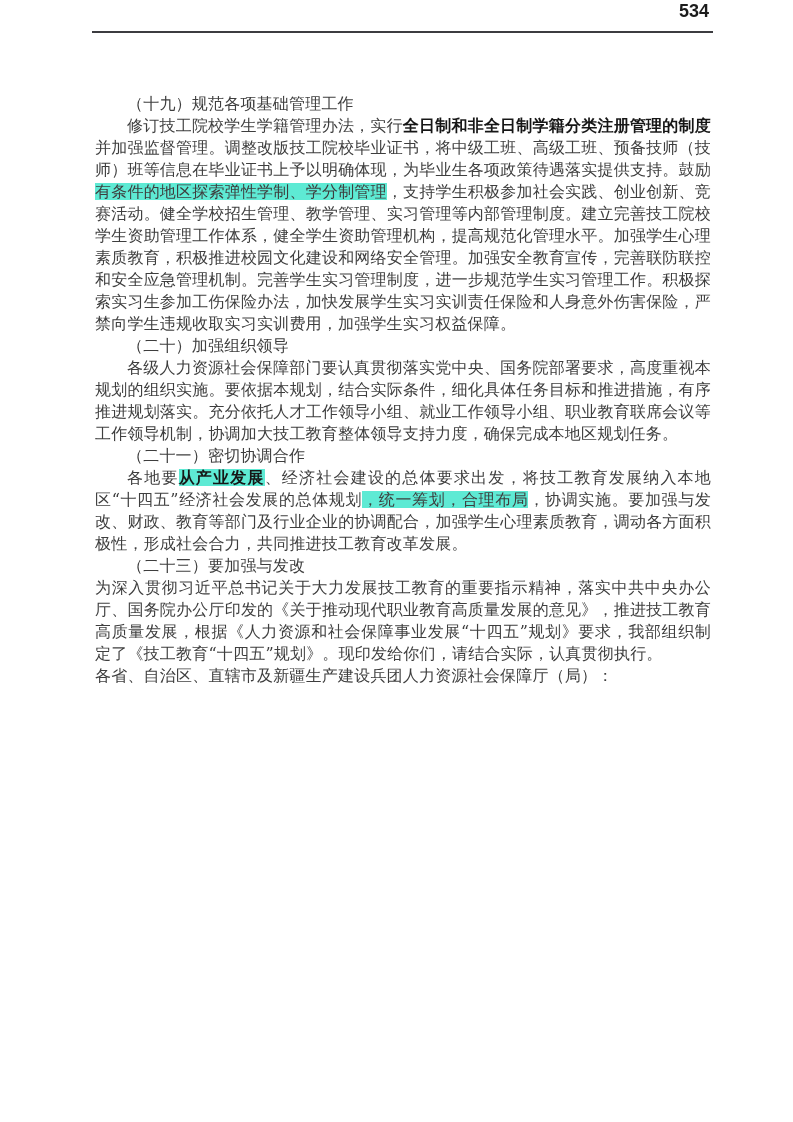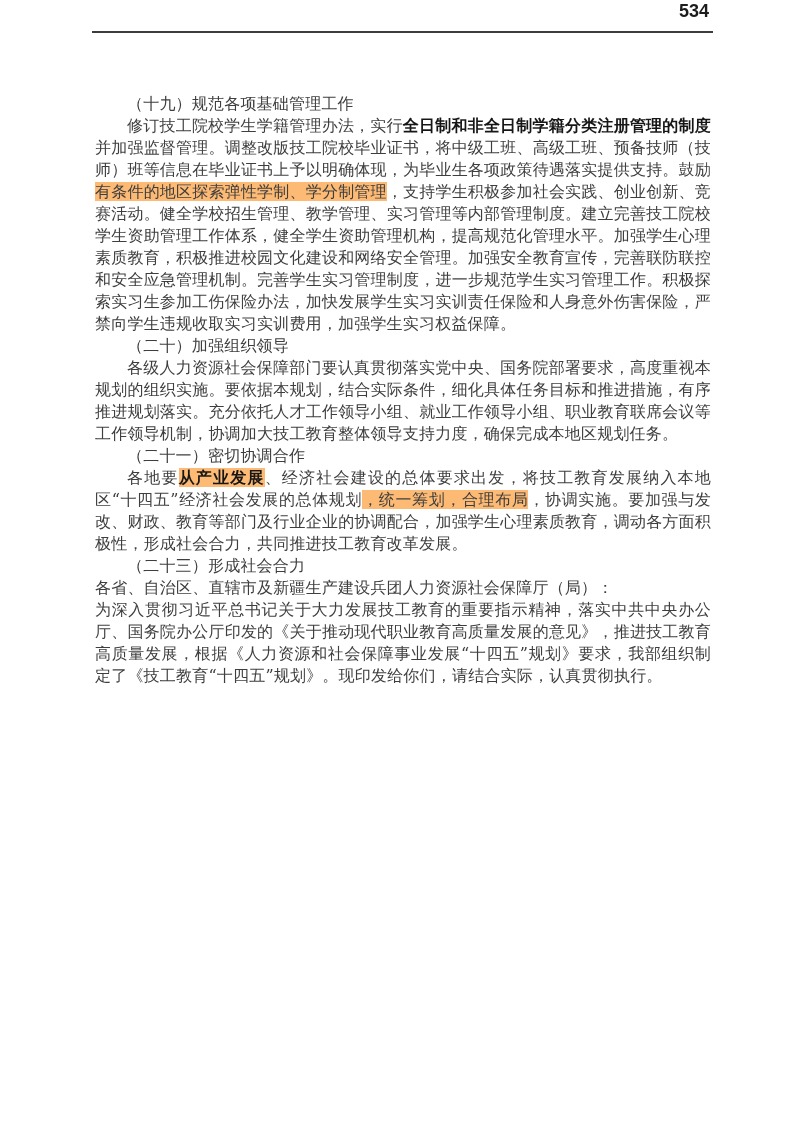--- a/index.html
+++ b/index.html
@@ -48,21 +48,21 @@
   .mb2  { margin-bottom: 2px; }
   .mb5  { margin-bottom: 5px; }
   .mb10 { margin-bottom: 10px; }
   .mb12 { margin-bottom: 12px; }
   .mb13 { margin-bottom: 13px; }
   .mb15 { margin-bottom: 15px; }
   .mb17 { margin-bottom: 17px; }
   .mb21 { margin-bottom: 21px; }
   .no-indent { text-indent: 0 !important; }
   .b  { font-weight: bold; color: #161616; }
-  .hl { background: #fdba74; }
+  .hl { background: #5eead4; font-family: Liberation Serif, serif; }
 </style>
 </head>
 <body>
 
 <div class="page">
 
   <div class="page-number">534</div>
   <div class="header-rule"></div>
 
   <div class="content">
@@ -81,23 +81,23 @@
     </p>
 
     <p class="h-sub mb13">（二十一）密切协调合作</p>
 
     <p class="mb12">
       <span class="r">各地要</span><span class="b hl">从产业发展</span><span class="r">、经济社会建设的总体要求出发，将技工教育发展纳入本地区“十四五”经济社会发展的总体规划</span><span class="hl">，统一筹划，合理布局</span><span class="r">，协调实施。要加强与发改、财政、教育等部门及行业企业的协调配合，加强学生心理素质教育，调动各方面积极性，形成社会合力，共同推进技工教育改革发展。</span>
     </p>
 
 
 
-    <p class="h-sub mb15">（二十三）形成社会合力</p>
+    <p class="h-sub mb15">（二十三）要加强与发改</p>
 
-
-    <p class="no-indent mb21">各省、自治区、直辖市及新疆生产建设兵团人力资源社会保障厅（局）：</p>
 
     <p class="no-indent">
       <span class="r">为深入贯彻习近平总书记关于大力发展技工教育的重要指示精神，落实中共中央办公厅、国务院办公厅印发的《关于推动现代职业教育高质量发展的意见》，推进技工教育高质量发展，根据《人力资源和社会保障事业发展“十四五”规划》要求，我部组织制定了《技工教育“十四五”规划》。现印发给你们，请结合实际，认真贯彻执行。</span>
     </p>
 
+    <p class="no-indent mb21">各省、自治区、直辖市及新疆生产建设兵团人力资源社会保障厅（局）：</p>
+
   </div>
 </div>
 
 </body></html>

